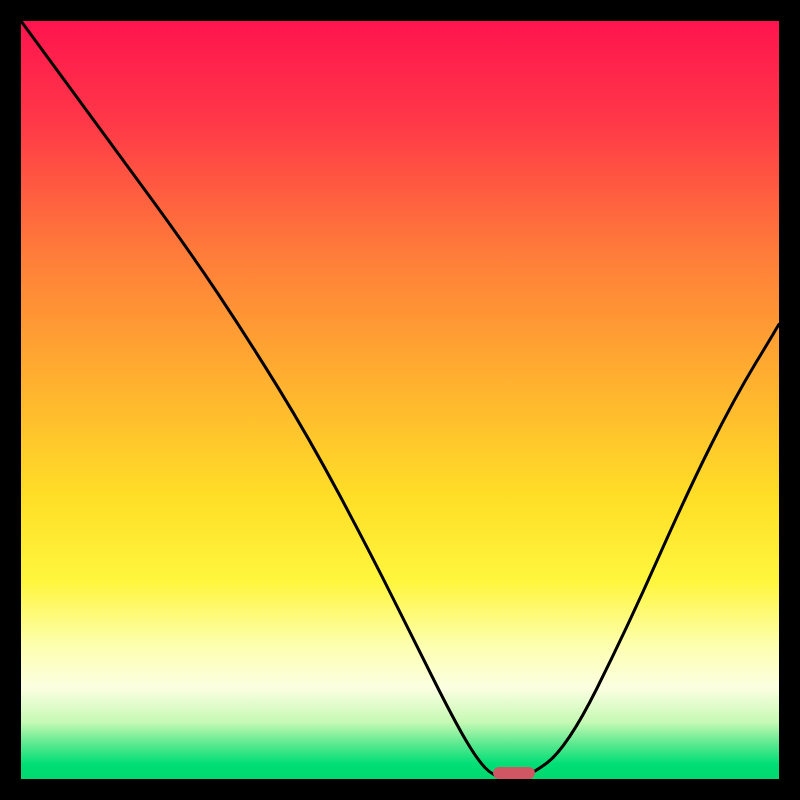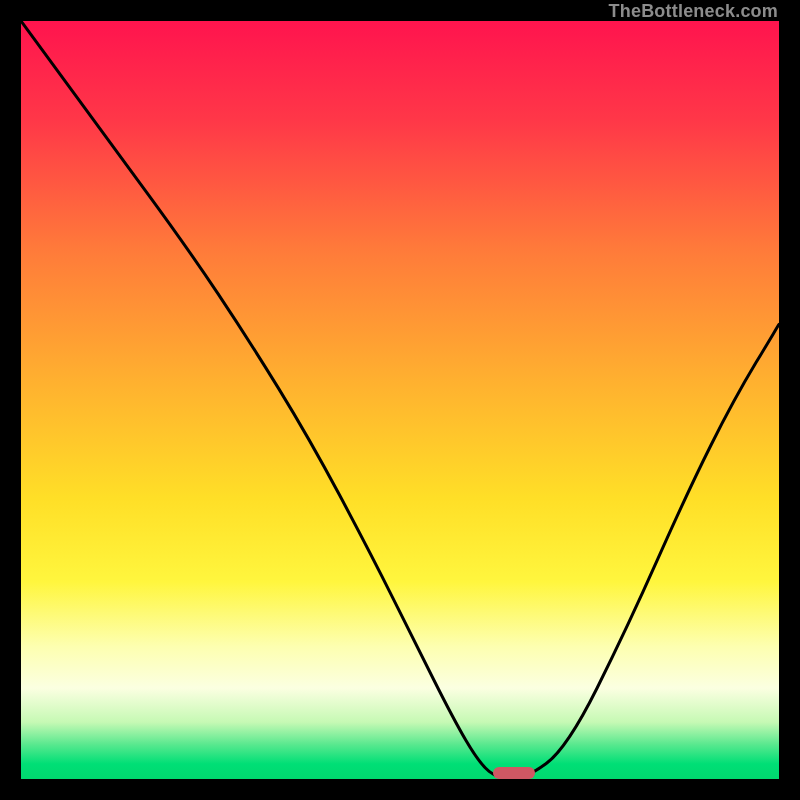--- a/index.html
+++ b/index.html
@@ -51,21 +51,20 @@
     font-size: 18px;
     font-weight: 600;
     color: #8c8c8c;
     letter-spacing: 0.2px;
   }
 </style>
 </head>
 <body>
 
 <div class="frame">
-  <div class="watermark">TheBottleneck.com</div>
   <div class="plot-area">
     <div class="gradient" id="grad" style="background: linear-gradient(rgb(255, 20, 78) 0%, rgb(255, 55, 72) 13%, rgb(255, 122, 58) 30%, rgb(255, 178, 47) 48%, rgb(255, 223, 39) 63%, rgb(255, 246, 62) 74%, rgb(253, 255, 176) 82.5%, rgb(251, 255, 225) 88%, rgb(198, 249, 180) 92.5%, rgb(87, 232, 142) 95.5%, rgb(0, 223, 118) 98%, rgb(0, 216, 110) 100%);"></div>
     <svg class="curve" viewBox="0 0 758 758" preserveAspectRatio="none">
       <path id="curvePath" d="M 0.0 0.0 Q 0.0 0.0 41.7 56.9 Q 83.4 113.7 125.1 170.6 Q 166.8 227.4 197.1 272.9 Q 227.4 318.4 257.7 367.6 Q 288.0 416.9 318.4 473.8 Q 348.7 530.6 371.4 576.1 Q 394.2 621.6 413.1 659.5 Q 432.1 697.4 445.3 720.1 Q 458.6 742.8 468.1 750.4 Q 477.5 758.0 490.8 758.0 Q 504.1 758.0 524.9 742.8 Q 545.8 727.7 576.1 667.0 Q 606.4 606.4 636.7 538.2 Q 667.0 470.0 689.8 424.5 Q 712.5 379.0 735.3 341.1 T 758.0 303.2" fill="none" stroke="#000" stroke-width="3" stroke-linejoin="round" stroke-linecap="round"></path>
     </svg>
     <div class="marker" id="marker" style="width: 41.69px; height: 12.128px; left: 471.855px; top: 745.872px;"></div>
   </div>
 </div>
 
 </body></html>

